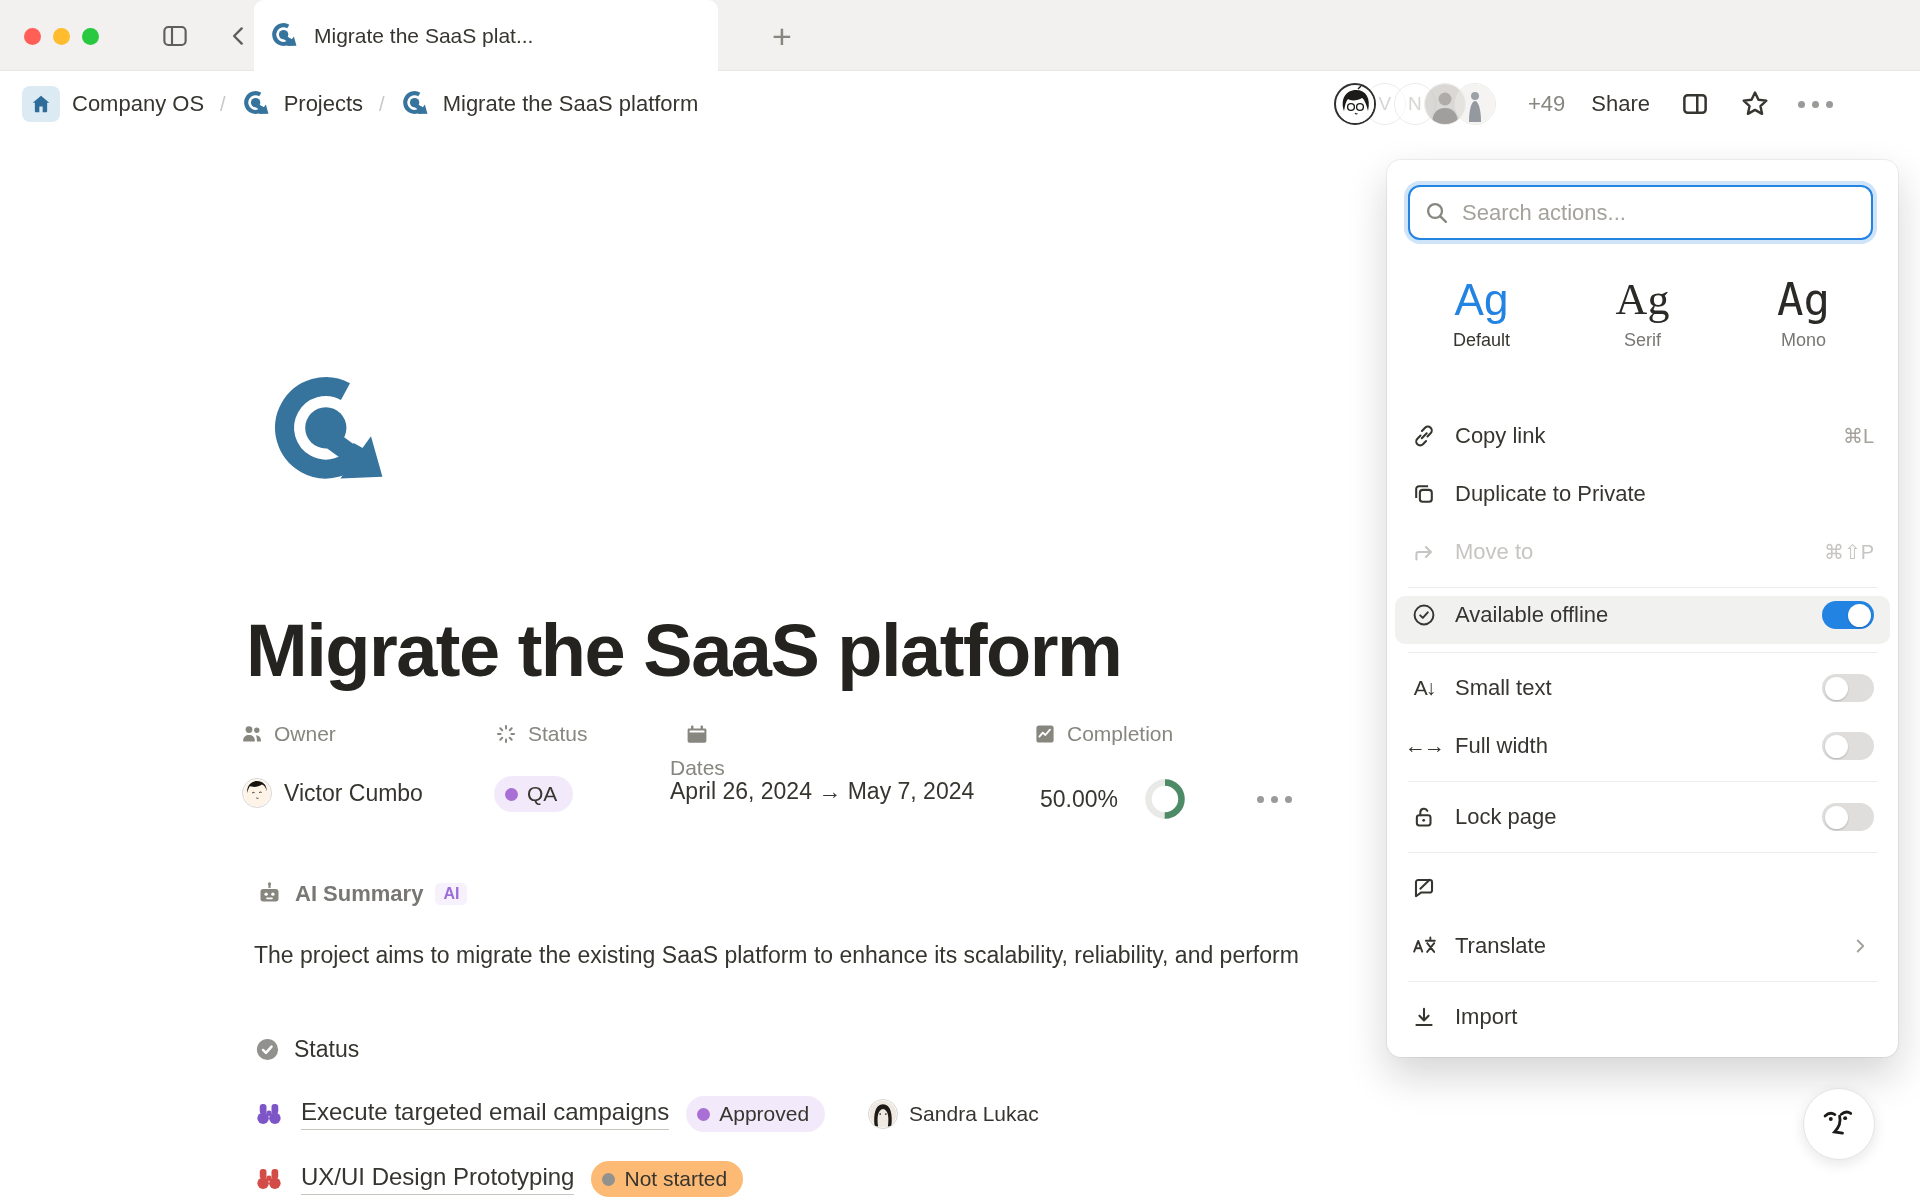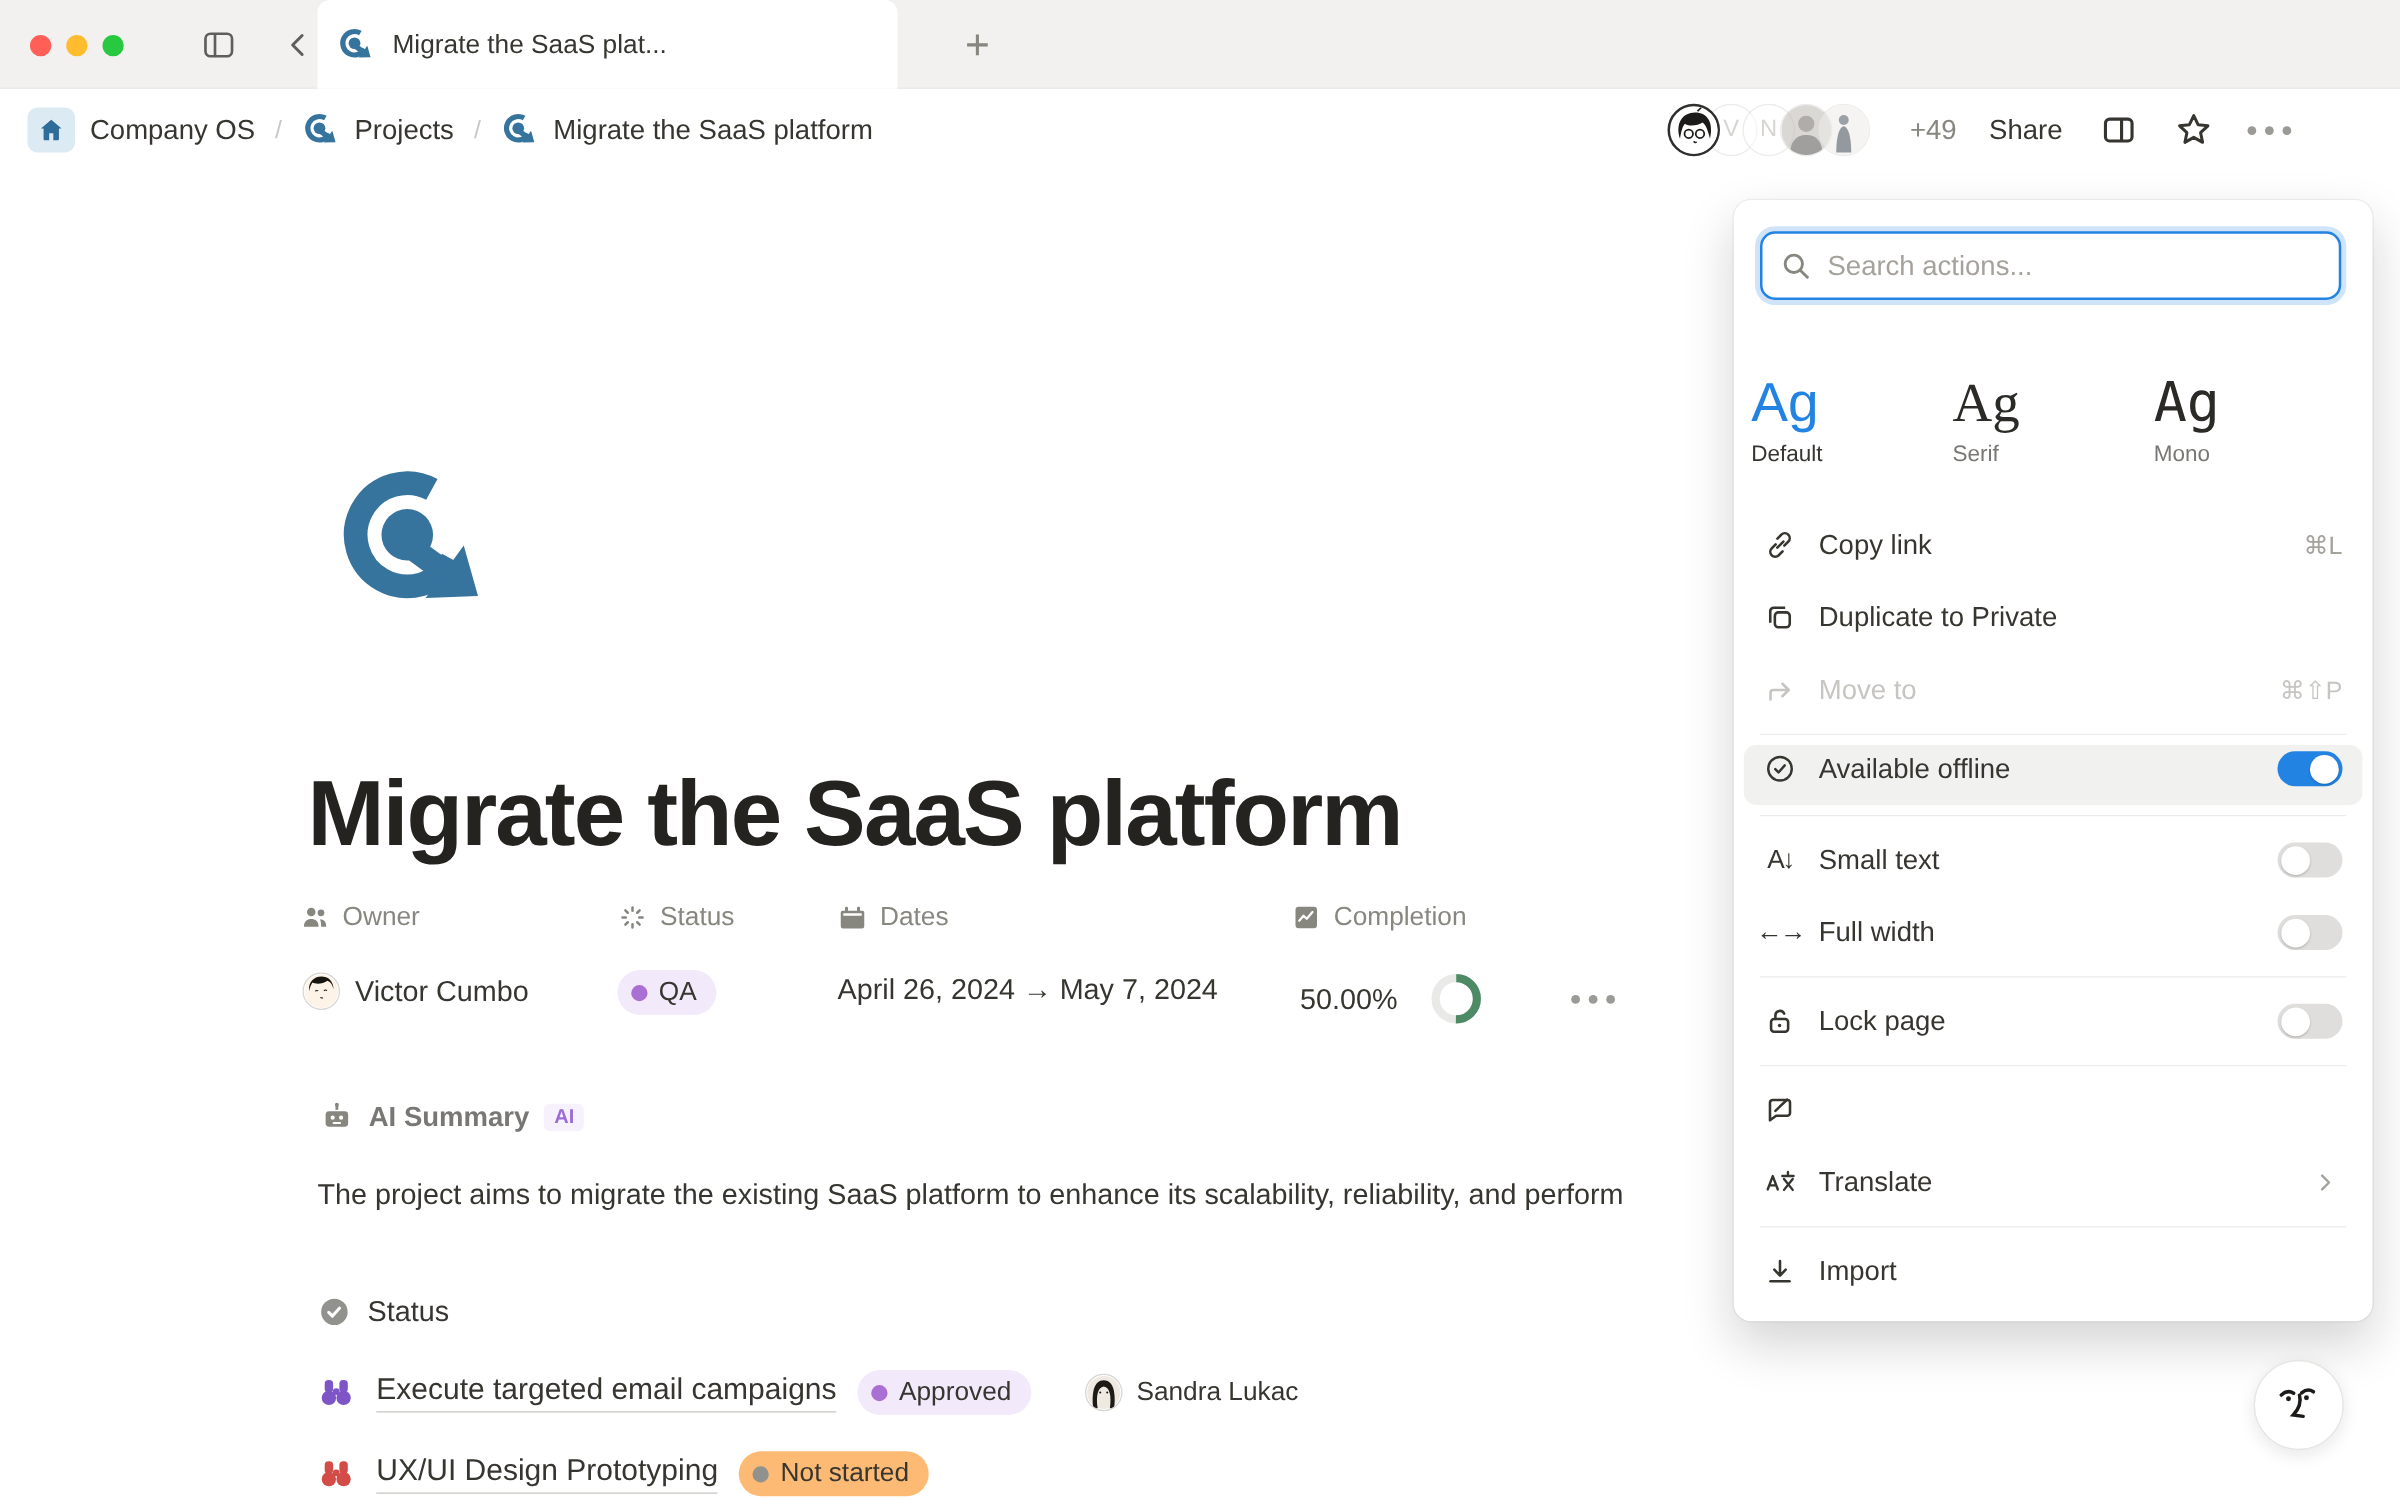--- a/index.html
+++ b/index.html
@@ -88,21 +88,21 @@
     background:#fff; border-radius:14px; z-index:20;
     box-shadow:0 0 0 1px rgba(15,15,15,.06), 0 18px 40px rgba(15,15,15,.18); }
   .search-wrap { position:absolute; left:21px; top:25px; width:465px; height:55px;
     border:2.5px solid #2383E2; border-radius:12px; background:#fff;
     box-shadow:0 0 0 4px rgba(35,131,226,.22); display:flex; align-items:center;
     gap:12px; padding:0 14px; }
   .search-wrap input { border:none; outline:none; flex:1; font-size:22px;
     font-family:"Liberation Sans","DejaVu Sans",sans-serif; color:#37352F; background:transparent; }
   .search-wrap input::placeholder { color:#A5A29C; }
   .fontrow { position:absolute; left:14px; top:106px; width:483px; display:flex; }
-  .fontopt { flex:1; display:flex; flex-direction:column; align-items:flex-start; gap:6px; padding:10px 0;margin-top:23px; }
+  .fontopt { flex:1; display:flex; flex-direction:column; align-items:center; gap:6px; padding:10px 0; }
   .ag { font-size:44px; line-height:1.1; color:#2B2A27; }
   .ag.default { color:#2383E2; }
   .ag.serif { font-family:"Liberation Serif","DejaVu Serif",serif; }
   .ag.mono { font-family:"DejaVu Sans Mono","Liberation Mono",monospace; }
   .fontname { font-size:18px; color:#787774; }
   .fontopt.selected .fontname { color:#37352F; }
   .mlist { position:absolute; left:0; top:247px; width:511px; }
   .mrow { height:58px; display:flex; align-items:center; gap:17px; padding:0 24px 0 23px; }
   .micon { width:28px; height:28px; display:flex; align-items:center; justify-content:center;
     color:#37352F; flex:0 0 28px; }
@@ -285,21 +285,21 @@
         <path d="M12 17.4 V20"></path>
         <path d="M4 12 h2.6"></path>
         <path d="M17.4 12 H20"></path>
       <path d="M6.3 6.3 l1.9 1.9"></path>
         <path d="M15.8 15.8 l1.9 1.9"></path>
         <path d="M6.3 17.7 l1.9-1.9"></path>
         <path d="M15.8 8.2 l1.9-1.9"></path>
     </svg>
     <span>Status</span>
   </div>
-  <div class="prop-label" style="left:670px; top:586px;">
+  <div class="prop-label" style="left:670px; top:586px;flex-direction:column;">
     <svg viewBox="0 0 24 24" fill="#87867F">
       <rect x="6" y="3.4" width="2.4" height="4" rx="1"></rect>
         <rect x="15.6" y="3.4" width="2.4" height="4" rx="1"></rect>
       <path d="M4 6.6 h16 a1.4 1.4 0 0 1 1.4 1.4 v11 a1.8 1.8 0 0 1-1.8 1.8 H4.4 A1.8 1.8 0 0 1 2.6 19 V8 A1.4 1.4 0 0 1 4 6.6 Z M4.6 10.6 h14.8 v-2 H4.6 Z" fill-rule="evenodd"></path>
     </svg>
     <span>Dates</span>
   </div>
   <div class="prop-label" style="left:1033px; top:586px;">
     <svg viewBox="0 0 24 24">
       <rect x="3.4" y="3.4" width="17.2" height="17.2" rx="2.6" fill="#87867F"></rect>

